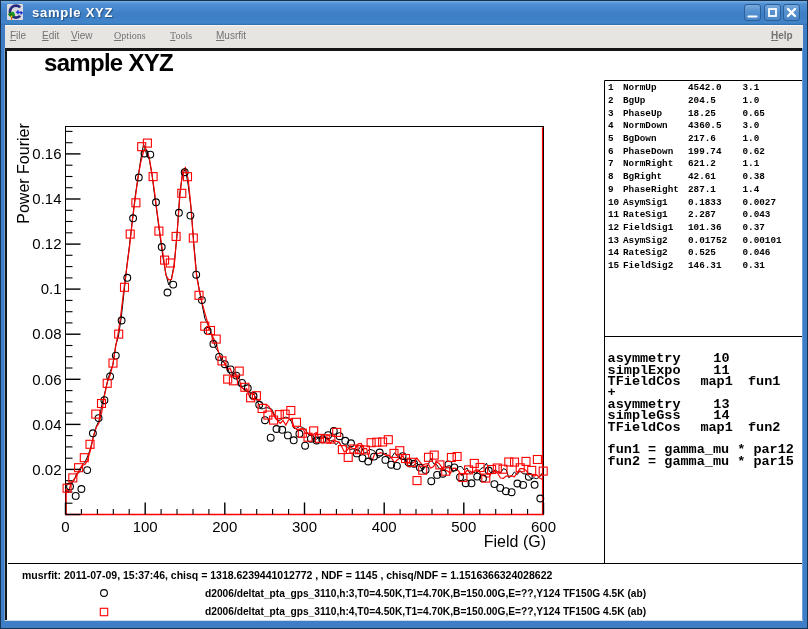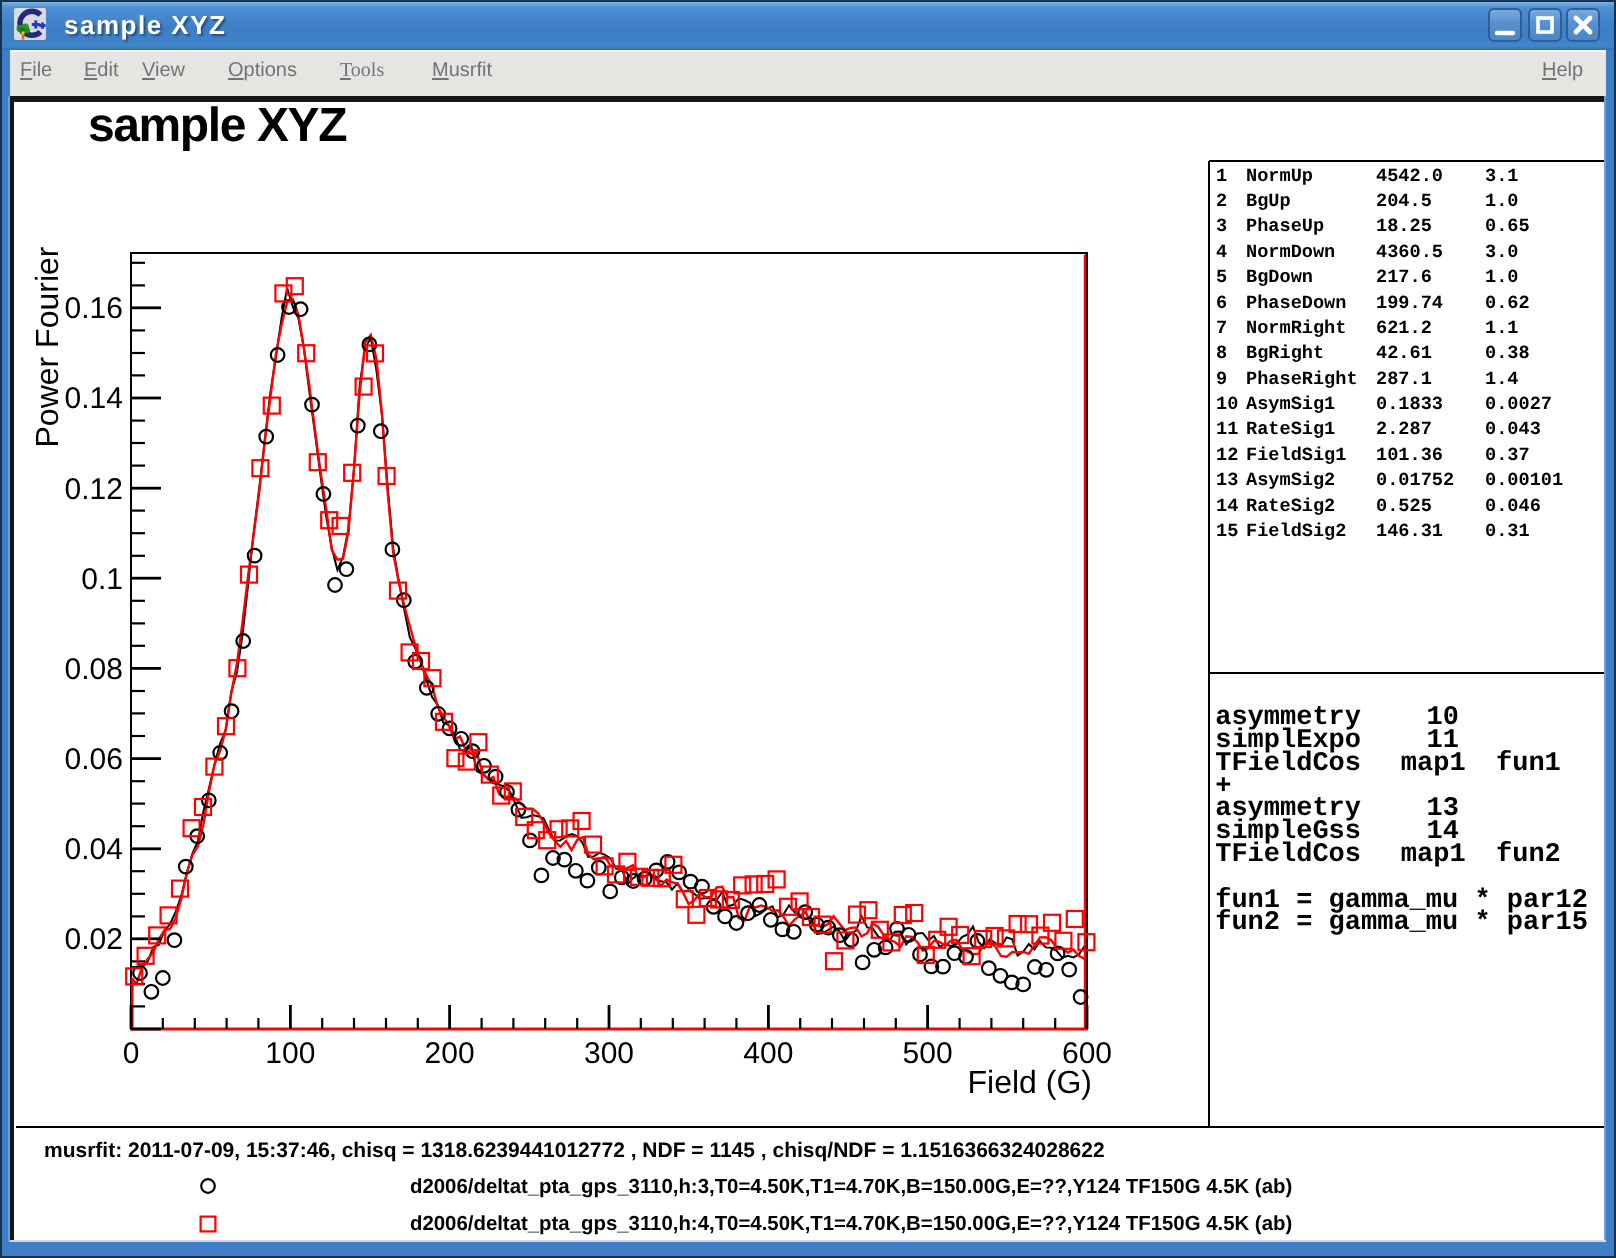--- a/index.html
+++ b/index.html
@@ -55,24 +55,24 @@
 <div class="wbtn" style="left:763.5px;"><svg width="15" height="15" viewBox="0 0 15 15">
       <rect x="4" y="4" width="7" height="7" fill="none" stroke="#fff" stroke-width="1.8"></rect>
     </svg></div>
 <div class="wbtn" style="left:783px;"><svg width="15" height="15" viewBox="0 0 15 15">
       <path d="M4 4l7 7M11 4l-7 7" stroke="#fff" stroke-width="2.4" stroke-linecap="round"></path>
     </svg></div>
 <div id="menubar"></div>
 <div class="mi" style="left:10px;"><u>F</u>ile</div>
 <div class="mi" style="left:42px;text-align:center;"><u>E</u>dit</div>
 <div class="mi" style="left:71px;"><u>V</u>iew</div>
-<div class="mi" style="left:114px;"><u>O</u>ptions</div>
+<div class="mi" style="left:114px;font-family:Liberation Serif, serif;"><u>O</u>ptions</div>
 <div class="mi" style="left:170px;font-family:Liberation Serif, serif;"><u>T</u>ools</div>
 <div class="mi" style="left:216px;"><u>M</u>usrfit</div>
-<div class="mi" style="left:771px;"><u>H</u>elp</div>
+<div class="mi" style="left:771px;font-weight:bold;"><u>H</u>elp</div>
 <div id="canvas"></div>
 <svg class="abs" style="left:0;top:0;" width="808" height="629" viewBox="0 0 808 629">
  <text class="bt" x="44" y="70.5">sample XYZ</text>
  <rect x="65.5" y="126.5" width="478.0" height="388.0" fill="none" stroke="#000" stroke-width="1.2" shape-rendering="crispEdges"></rect>
  <polyline points="65.5,483.4 68.3,483.7 71.1,483.6 73.9,480.7 76.7,473.5 79.4,472.4 82.2,465.4 85.0,462.1 87.8,455.9 90.6,448.1 93.4,436.5 96.2,426.8 99.0,420.4 101.7,405.7 104.5,394.1 107.3,382.1 110.1,371.7 112.9,364.9 115.7,345.6 118.5,336.0 121.3,317.0 124.1,291.8 126.8,266.6 129.6,244.4 132.4,220.0 135.2,196.2 138.0,178.1 140.8,158.9 143.6,144.1 146.4,153.5 149.2,159.1 151.9,173.8 154.7,196.0 157.5,216.8 160.3,238.2 163.1,258.3 165.9,274.1 168.7,284.9 171.5,278.4 174.2,264.3 177.0,234.9 179.8,193.0 182.6,173.8 185.4,169.0 188.2,185.1 191.0,207.8 193.8,243.3 196.6,274.3 199.3,289.9 202.1,304.6 204.9,318.6 207.7,324.3 210.5,331.3 213.3,340.3 216.1,348.6 218.9,352.5 221.6,361.3 224.4,362.5 227.2,367.2 230.0,374.7 232.8,375.7 235.6,372.7 238.4,385.6 241.2,387.1 244.0,389.2 246.7,390.4 249.5,392.4 252.3,393.3 255.1,396.2 257.9,402.3 260.7,408.9 263.5,408.6 266.3,407.5 269.0,408.2 271.8,409.2 274.6,415.2 277.4,420.5 280.2,420.2 283.0,418.2 285.8,417.0 288.6,418.0 291.4,421.7 294.1,428.5 296.9,428.2 299.7,426.4 302.5,427.4 305.3,429.2 308.1,434.4 310.9,434.3 313.7,442.2 316.4,439.2 319.2,437.4 322.0,438.3 324.8,436.8 327.6,439.7 330.4,440.6 333.2,441.1 336.0,444.8 338.8,441.7 341.5,445.9 344.3,445.2 347.1,446.8 349.9,449.5 352.7,449.0 355.5,449.3 358.3,450.0 361.1,445.9 363.9,453.1 366.6,452.4 369.4,449.2 372.2,450.0 375.0,451.4 377.8,458.0 380.6,456.6 383.4,454.4 386.2,453.1 388.9,458.6 391.7,457.3 394.5,452.7 397.3,456.2 400.1,458.3 402.9,459.3 405.7,459.1 408.5,467.0 411.3,466.7 414.0,465.0 416.8,463.3 419.6,465.4 422.4,470.5 425.2,466.9 428.0,465.3 430.8,458.1 433.6,463.7 436.3,464.2 439.1,468.2 441.9,469.7 444.7,470.4 447.5,465.9 450.3,465.8 453.1,472.2 455.9,469.2 458.7,466.7 461.4,466.5 464.2,470.2 467.0,468.0 469.8,473.4 472.6,472.1 475.4,473.0 478.2,472.1 481.0,468.5 483.8,467.2 486.5,463.2 489.3,471.0 492.1,474.1 494.9,469.7 497.7,471.6 500.5,473.2 503.3,468.7 506.1,469.6 508.8,477.7 511.6,475.9 514.4,472.0 517.2,474.7 520.0,470.6 522.8,473.7 525.6,473.9 528.4,475.5 531.2,478.9 533.9,477.9 536.7,478.7 539.5,477.2 542.3,473.0" fill="none" stroke="#000" stroke-width="1"></polyline>
  <line x1="65.0" y1="514.5" x2="544.0" y2="514.5" stroke="#ff0000" stroke-width="1.4"></line>
  <line x1="542.5" y1="127.2" x2="542.5" y2="514.5" stroke="#ff0000" stroke-width="1.2"></line>
  <line x1="66.2" y1="489.0" x2="66.2" y2="514.5" stroke="#ff0000" stroke-width="1.2"></line>
  <polyline points="65.5,489.0 68.3,491.7 71.1,483.5 73.9,479.4 76.7,476.0 79.4,469.6 82.2,465.2 85.0,464.5 87.8,459.2 90.6,449.5 93.4,436.6 96.2,427.5 99.0,423.0 101.7,412.4 104.5,395.7 107.3,382.1 110.1,375.3 112.9,364.4 115.7,346.2 118.5,331.6 121.3,310.8 124.1,287.5 126.8,267.4 129.6,246.2 132.4,220.4 135.2,198.6 138.0,176.8 140.8,162.2 143.6,151.0 146.4,149.6 149.2,157.4 151.9,173.7 154.7,193.1 157.5,215.2 160.3,236.1 163.1,254.5 165.9,275.0 168.7,279.8 171.5,279.4 174.2,265.8 177.0,234.2 179.8,197.0 182.6,171.1 185.4,167.5 188.2,179.3 191.0,207.3 193.8,245.7 196.6,276.3 199.3,290.7 202.1,302.8 204.9,313.1 207.7,322.9 210.5,331.3 213.3,337.8 216.1,343.1 218.9,353.5 221.6,358.2 224.4,362.7 227.2,369.8 230.0,368.2 232.8,374.9 235.6,376.7 238.4,376.1 241.2,386.5 244.0,389.7 246.7,388.6 249.5,396.9 252.3,398.8 255.1,397.8 257.9,399.5 260.7,402.1 263.5,404.4 266.3,404.3 269.0,406.7 271.8,411.0 274.6,416.8 277.4,420.5 280.2,423.4 283.0,420.5 285.8,425.1 288.6,420.0 291.4,418.6 294.1,427.2 296.9,429.6 299.7,429.3 302.5,428.3 305.3,433.0 308.1,433.5 310.9,434.6 313.7,434.0 316.4,432.6 319.2,438.6 322.0,438.4 324.8,437.3 327.6,438.1 330.4,443.1 333.2,439.9 336.0,441.1 338.8,441.9 341.5,446.2 344.3,452.0 347.1,450.2 349.9,446.6 352.7,448.5 355.5,448.6 358.3,443.7 361.1,443.4 363.9,448.6 366.6,448.5 369.4,458.9 372.2,460.3 375.0,453.1 377.8,453.7 380.6,452.7 383.4,453.5 386.2,455.5 388.9,455.1 391.7,458.3 394.5,462.9 397.3,459.8 400.1,457.7 402.9,455.9 405.7,462.8 408.5,462.8 411.3,463.5 414.0,462.0 416.8,458.1 419.6,461.6 422.4,465.1 425.2,464.0 428.0,463.7 430.8,468.2 433.6,466.6 436.3,461.7 439.1,463.5 441.9,467.6 444.7,469.9 447.5,471.0 450.3,473.3 453.1,468.1 455.9,468.4 458.7,471.1 461.4,475.3 464.2,474.0 467.0,470.4 469.8,471.0 472.6,472.8 475.4,470.4 478.2,469.9 481.0,474.4 483.8,475.8 486.5,477.1 489.3,476.8 492.1,471.7 494.9,471.2 497.7,473.3 500.5,478.0 503.3,478.4 506.1,476.0 508.8,476.2 511.6,475.9 514.4,476.9 517.2,472.8 520.0,468.7 522.8,468.6 525.6,470.0 528.4,474.0 531.2,474.0 533.9,476.3 536.7,474.8 539.5,477.9 542.3,479.5" fill="none" stroke="#ff0000" stroke-width="1.2"></polyline>
  <g stroke="#000" stroke-width="1">

